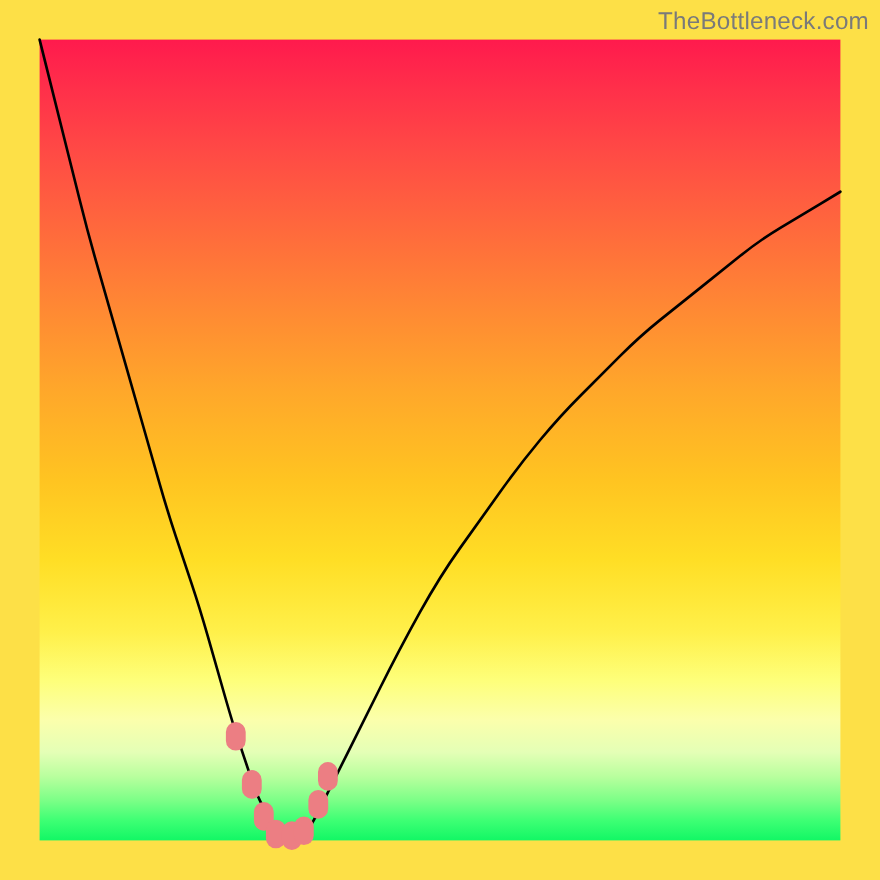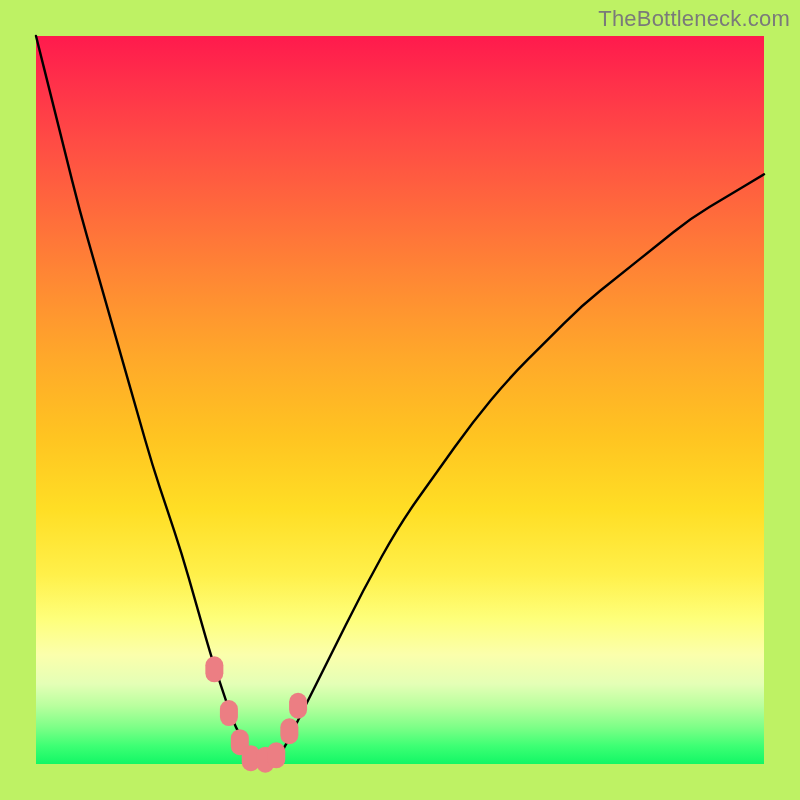--- a/index.html
+++ b/index.html
@@ -10,21 +10,21 @@
     background: #000;
     overflow: hidden;
     font-family: Arial, Helvetica, sans-serif;
   }
   .frame {
     position: absolute;
     left: 0;
     top: 0;
     width: 800px;
     height: 800px;
-    background: #bef264;
+    background: #fde047;
   }
   .plot {
     position: absolute;
     left: 36px;
     top: 36px;
     width: 728px;
     height: 728px;
     
     background: linear-gradient(to bottom,
       #ff1a4d 0%,

